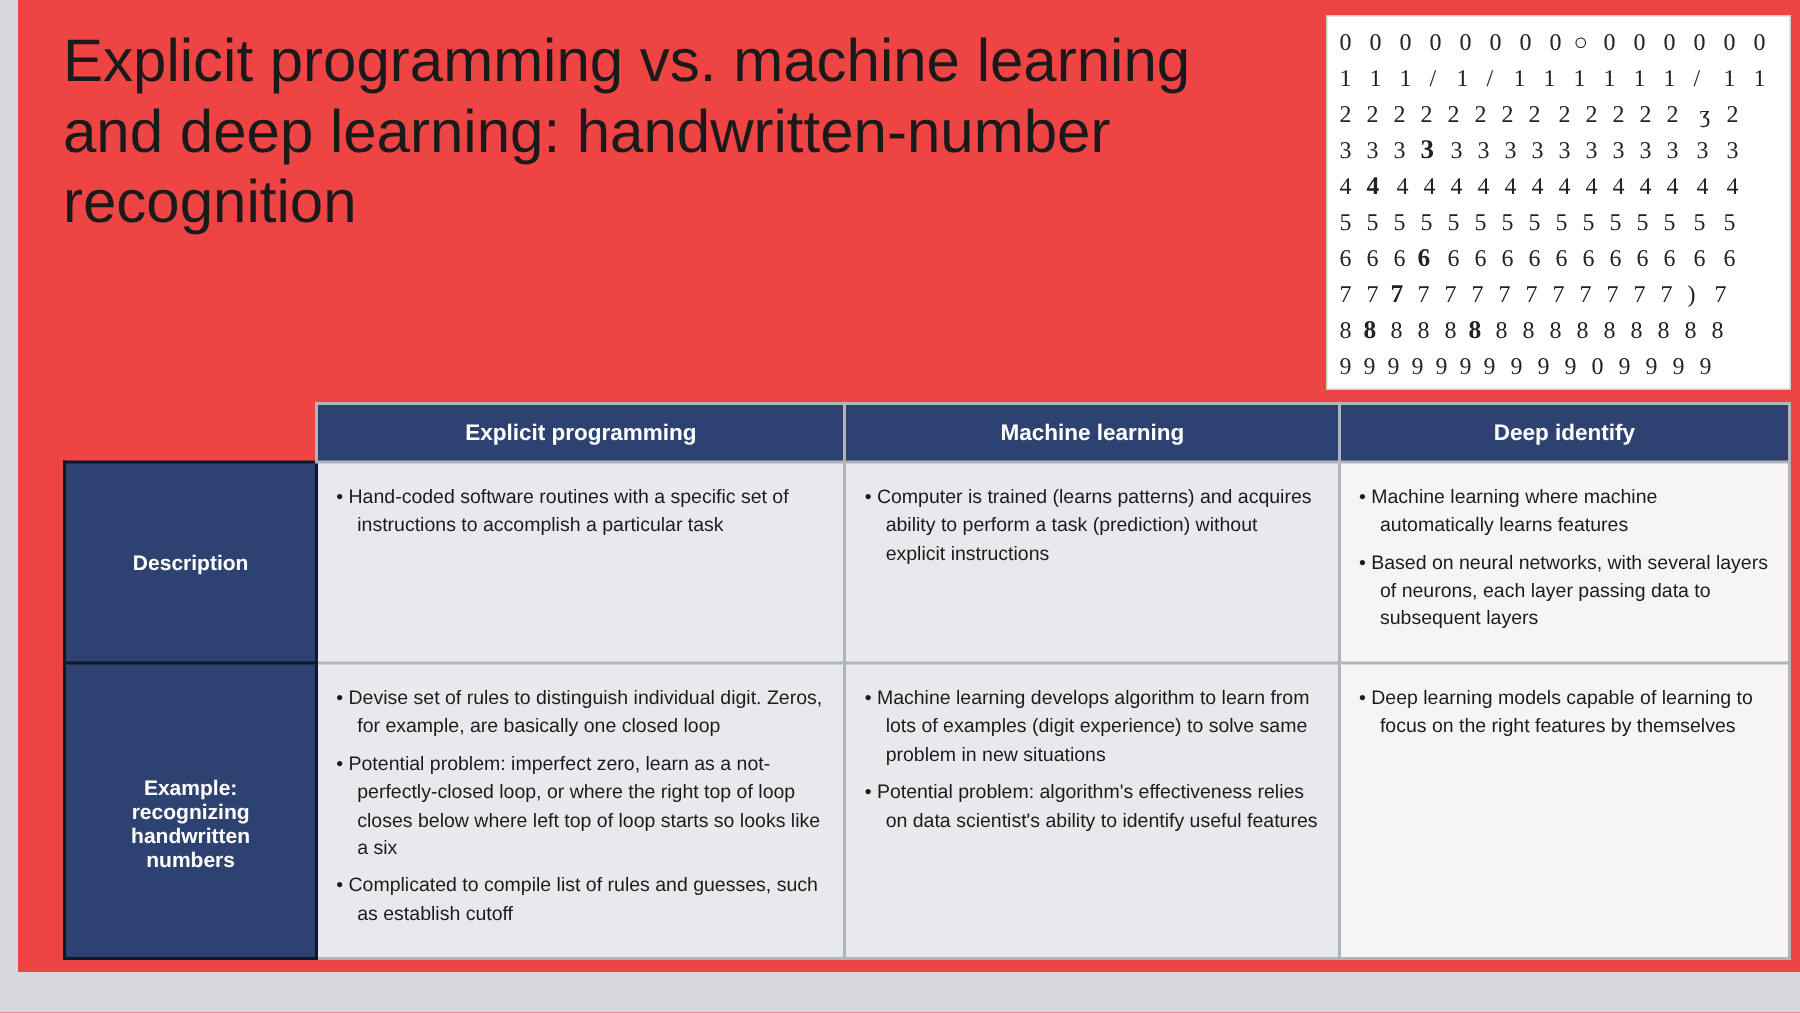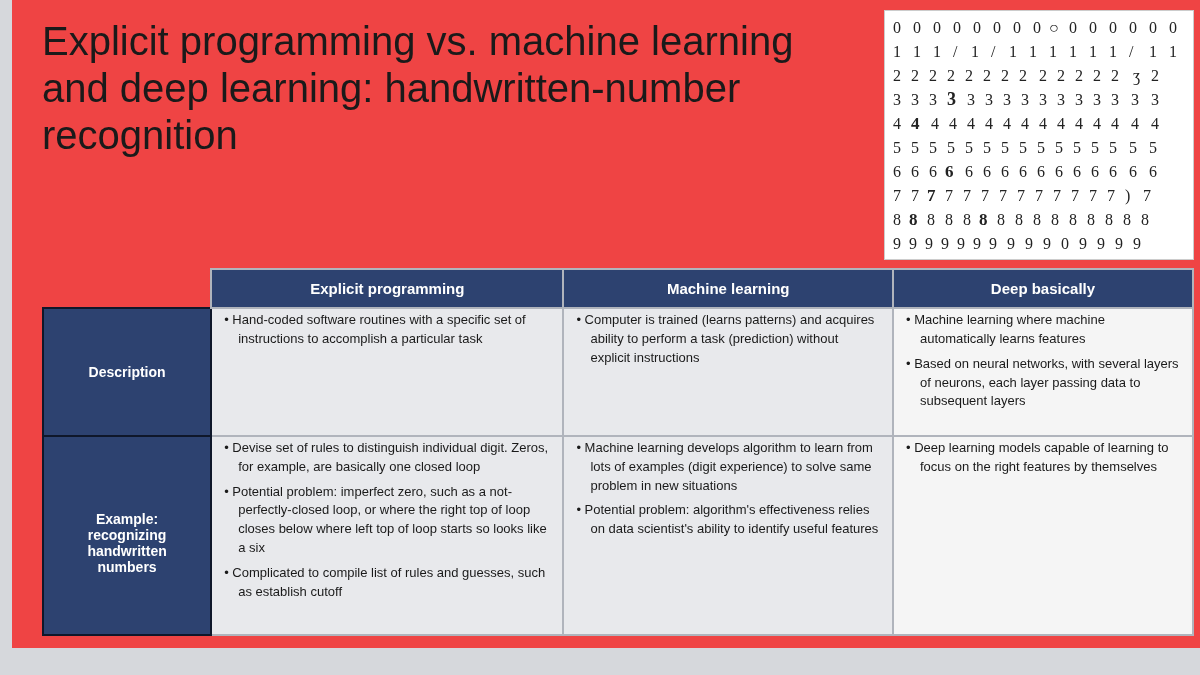--- a/index.html
+++ b/index.html
@@ -88,21 +88,21 @@
       font-size: 14px;
       text-align: center;
       padding: 10px 8px;
       vertical-align: middle;
       border: 2px solid #0f172a;
     }
     
     .content-cell {
       background: #e8e9ec;
       vertical-align: top;
-      padding: 2px 12px;
+      padding: 13px 12px;
       font-size: 13px;
       color: #1a1a1a;
       border: 2px solid #b0b4bc;
       line-height: 1.45;
     }
     .content-cell ul {
       list-style: none;
       padding: 0;
     }
     .content-cell ul li {
@@ -303,21 +303,21 @@
         <col class="col-label">
         <col class="col-explicit">
         <col class="col-ml">
         <col class="col-dl">
       </colgroup>
       <thead>
         <tr>
           <th class="header-cell header-empty"></th>
           <th class="header-cell">Explicit programming</th>
           <th class="header-cell">Machine learning</th>
-          <th class="header-cell">Deep basically</th>
+          <th class="header-cell">Deep identify</th>
         </tr>
       </thead>
       <tbody>
 
         <tr>
           <td class="row-label">
             <span>Description</span>
           </td>
           <td class="content-cell">
             <ul>
@@ -340,21 +340,21 @@
         <tr>
           <td class="row-label" style="white-space: pre-line;">
             <span>Example:
 recognizing
 handwritten
 numbers</span>
           </td>
           <td class="content-cell">
             <ul>
               <li>Devise set of rules to distinguish individual digit. Zeros, for example, are basically one closed loop</li>
-              <li>Potential problem: imperfect zero, such as a not-perfectly-closed loop, or where the right top of loop closes below where left top of loop starts so looks like a six</li>
+              <li>Potential problem: imperfect zero, learn as a not-perfectly-closed loop, or where the right top of loop closes below where left top of loop starts so looks like a six</li>
               <li>Complicated to compile list of rules and guesses,  such as establish cutoff</li>
             </ul>
           </td>
           <td class="content-cell">
             <ul>
               <li>Machine learning develops algorithm to learn from lots of examples (digit experience) to solve same problem in new situations</li>
               <li>Potential problem: algorithm's effectiveness relies on data scientist's ability to identify useful features</li>
             </ul>
           </td>
           <td class="content-cell cell-dl-example">

